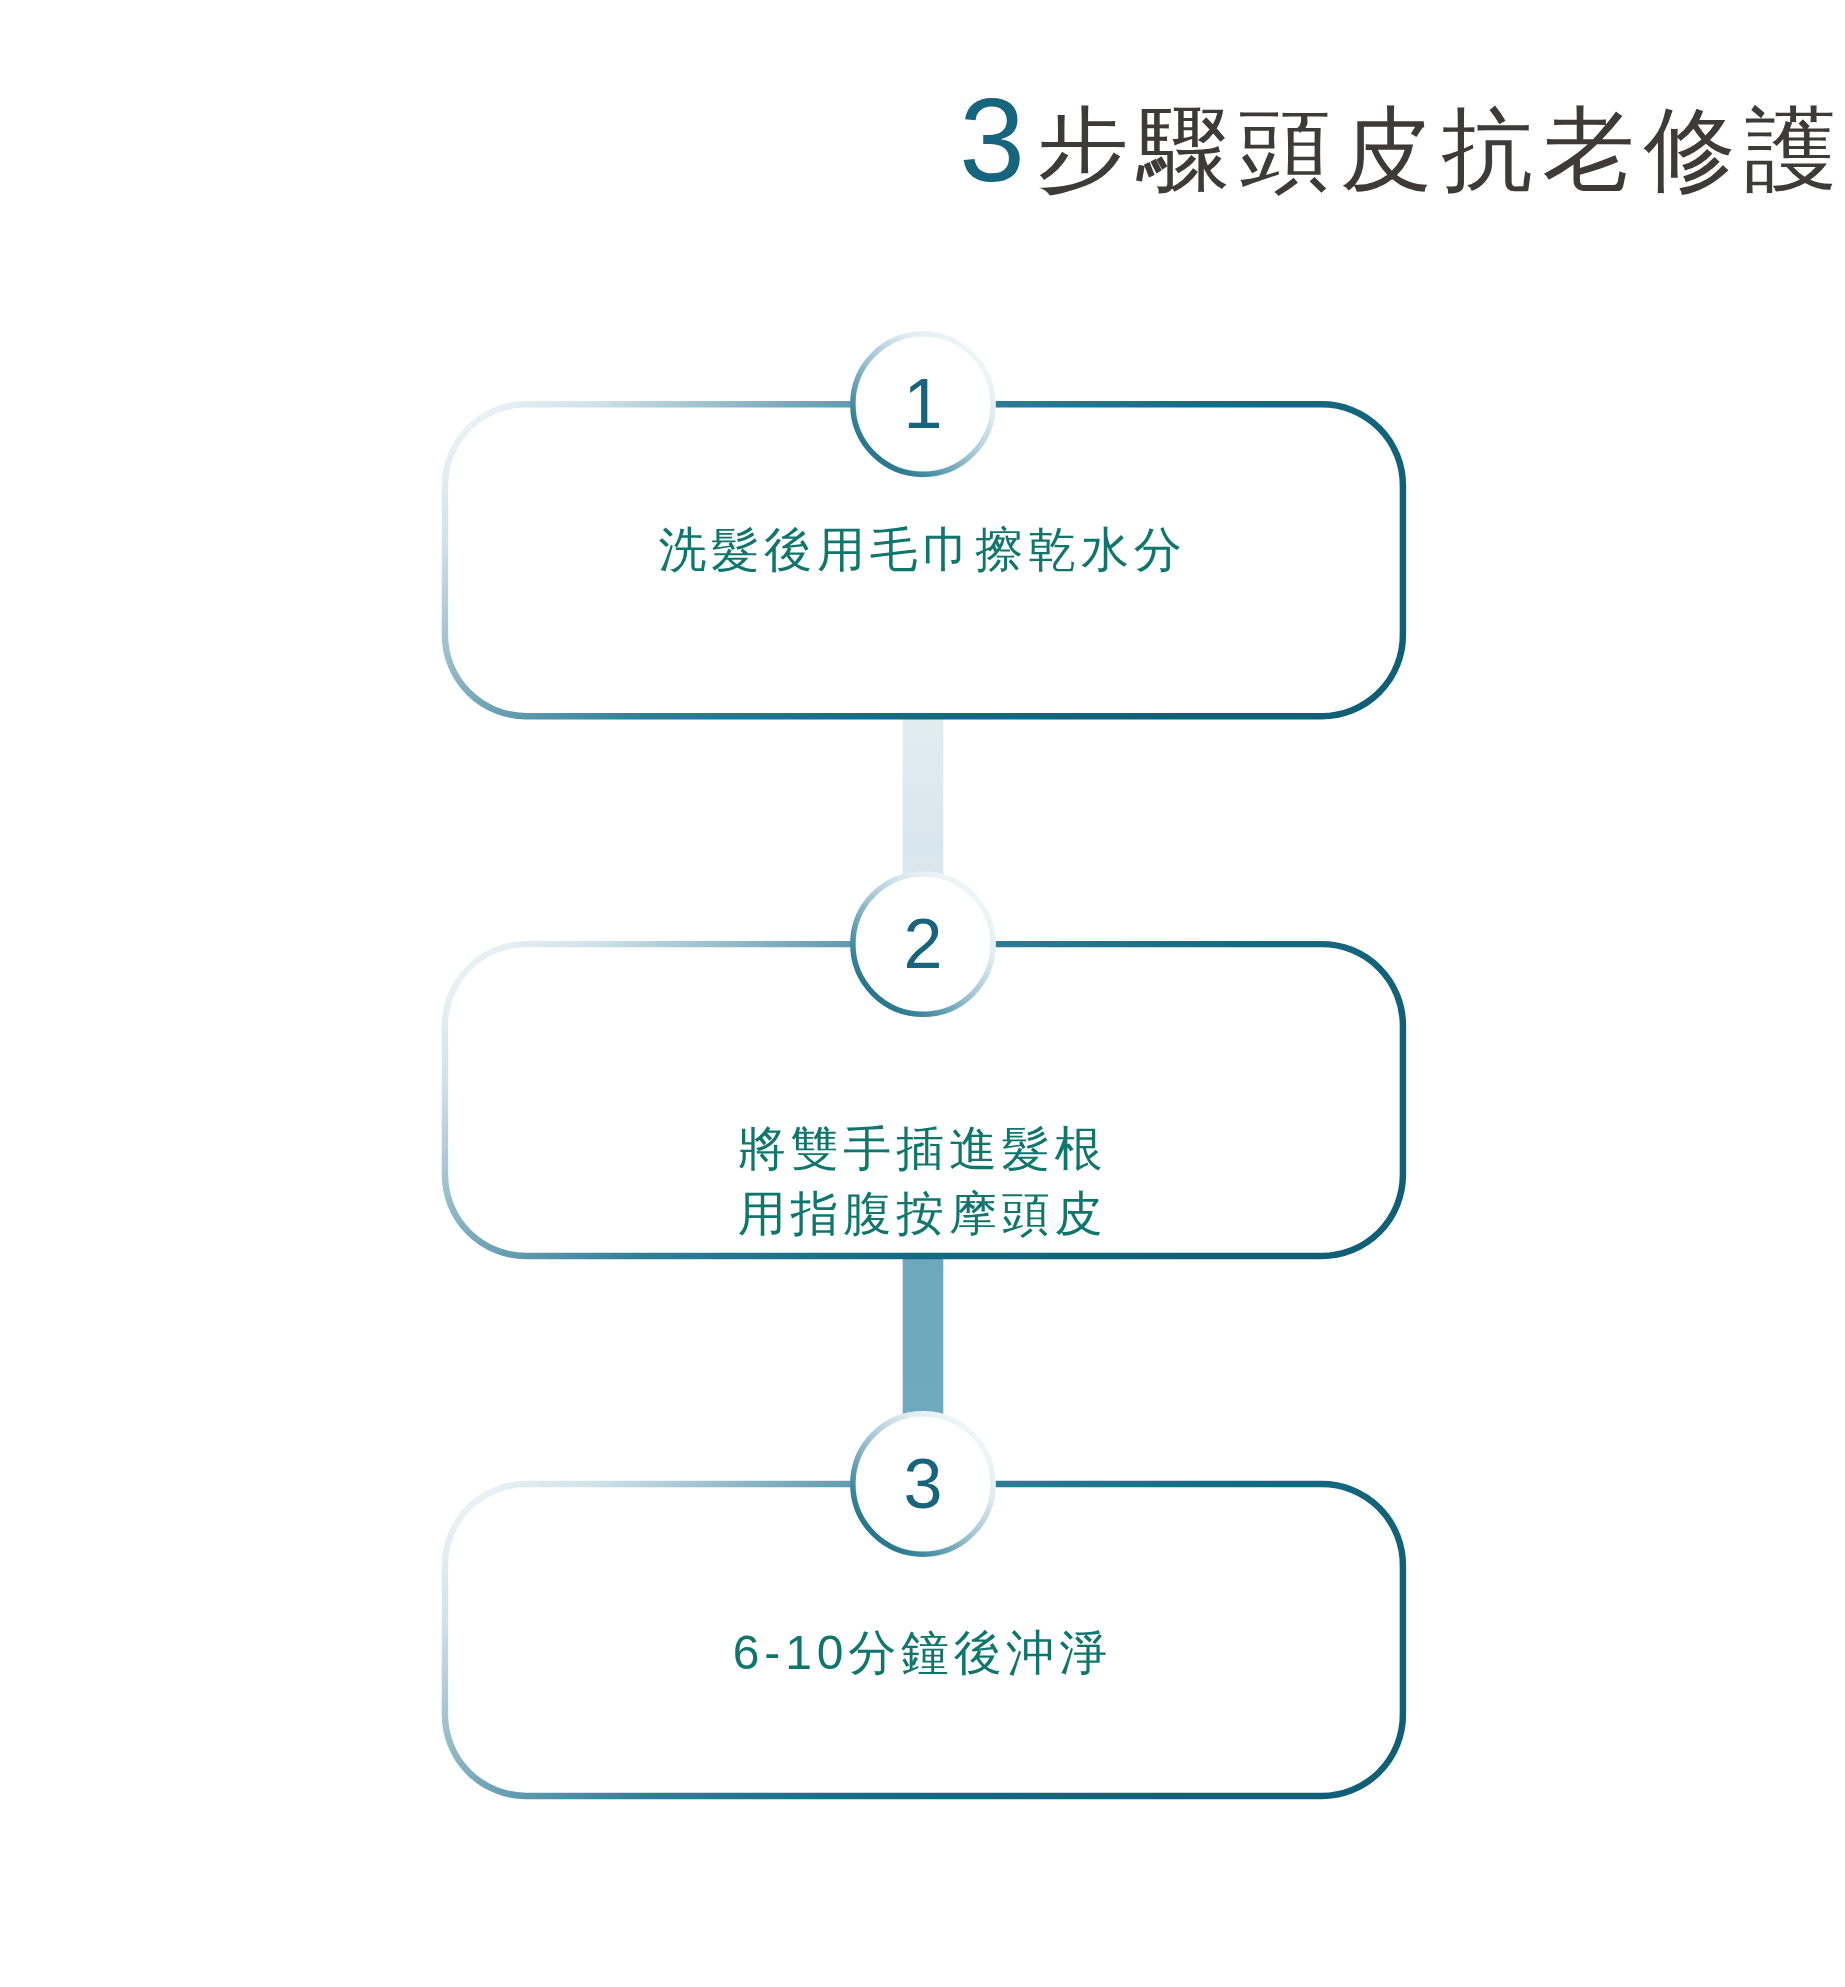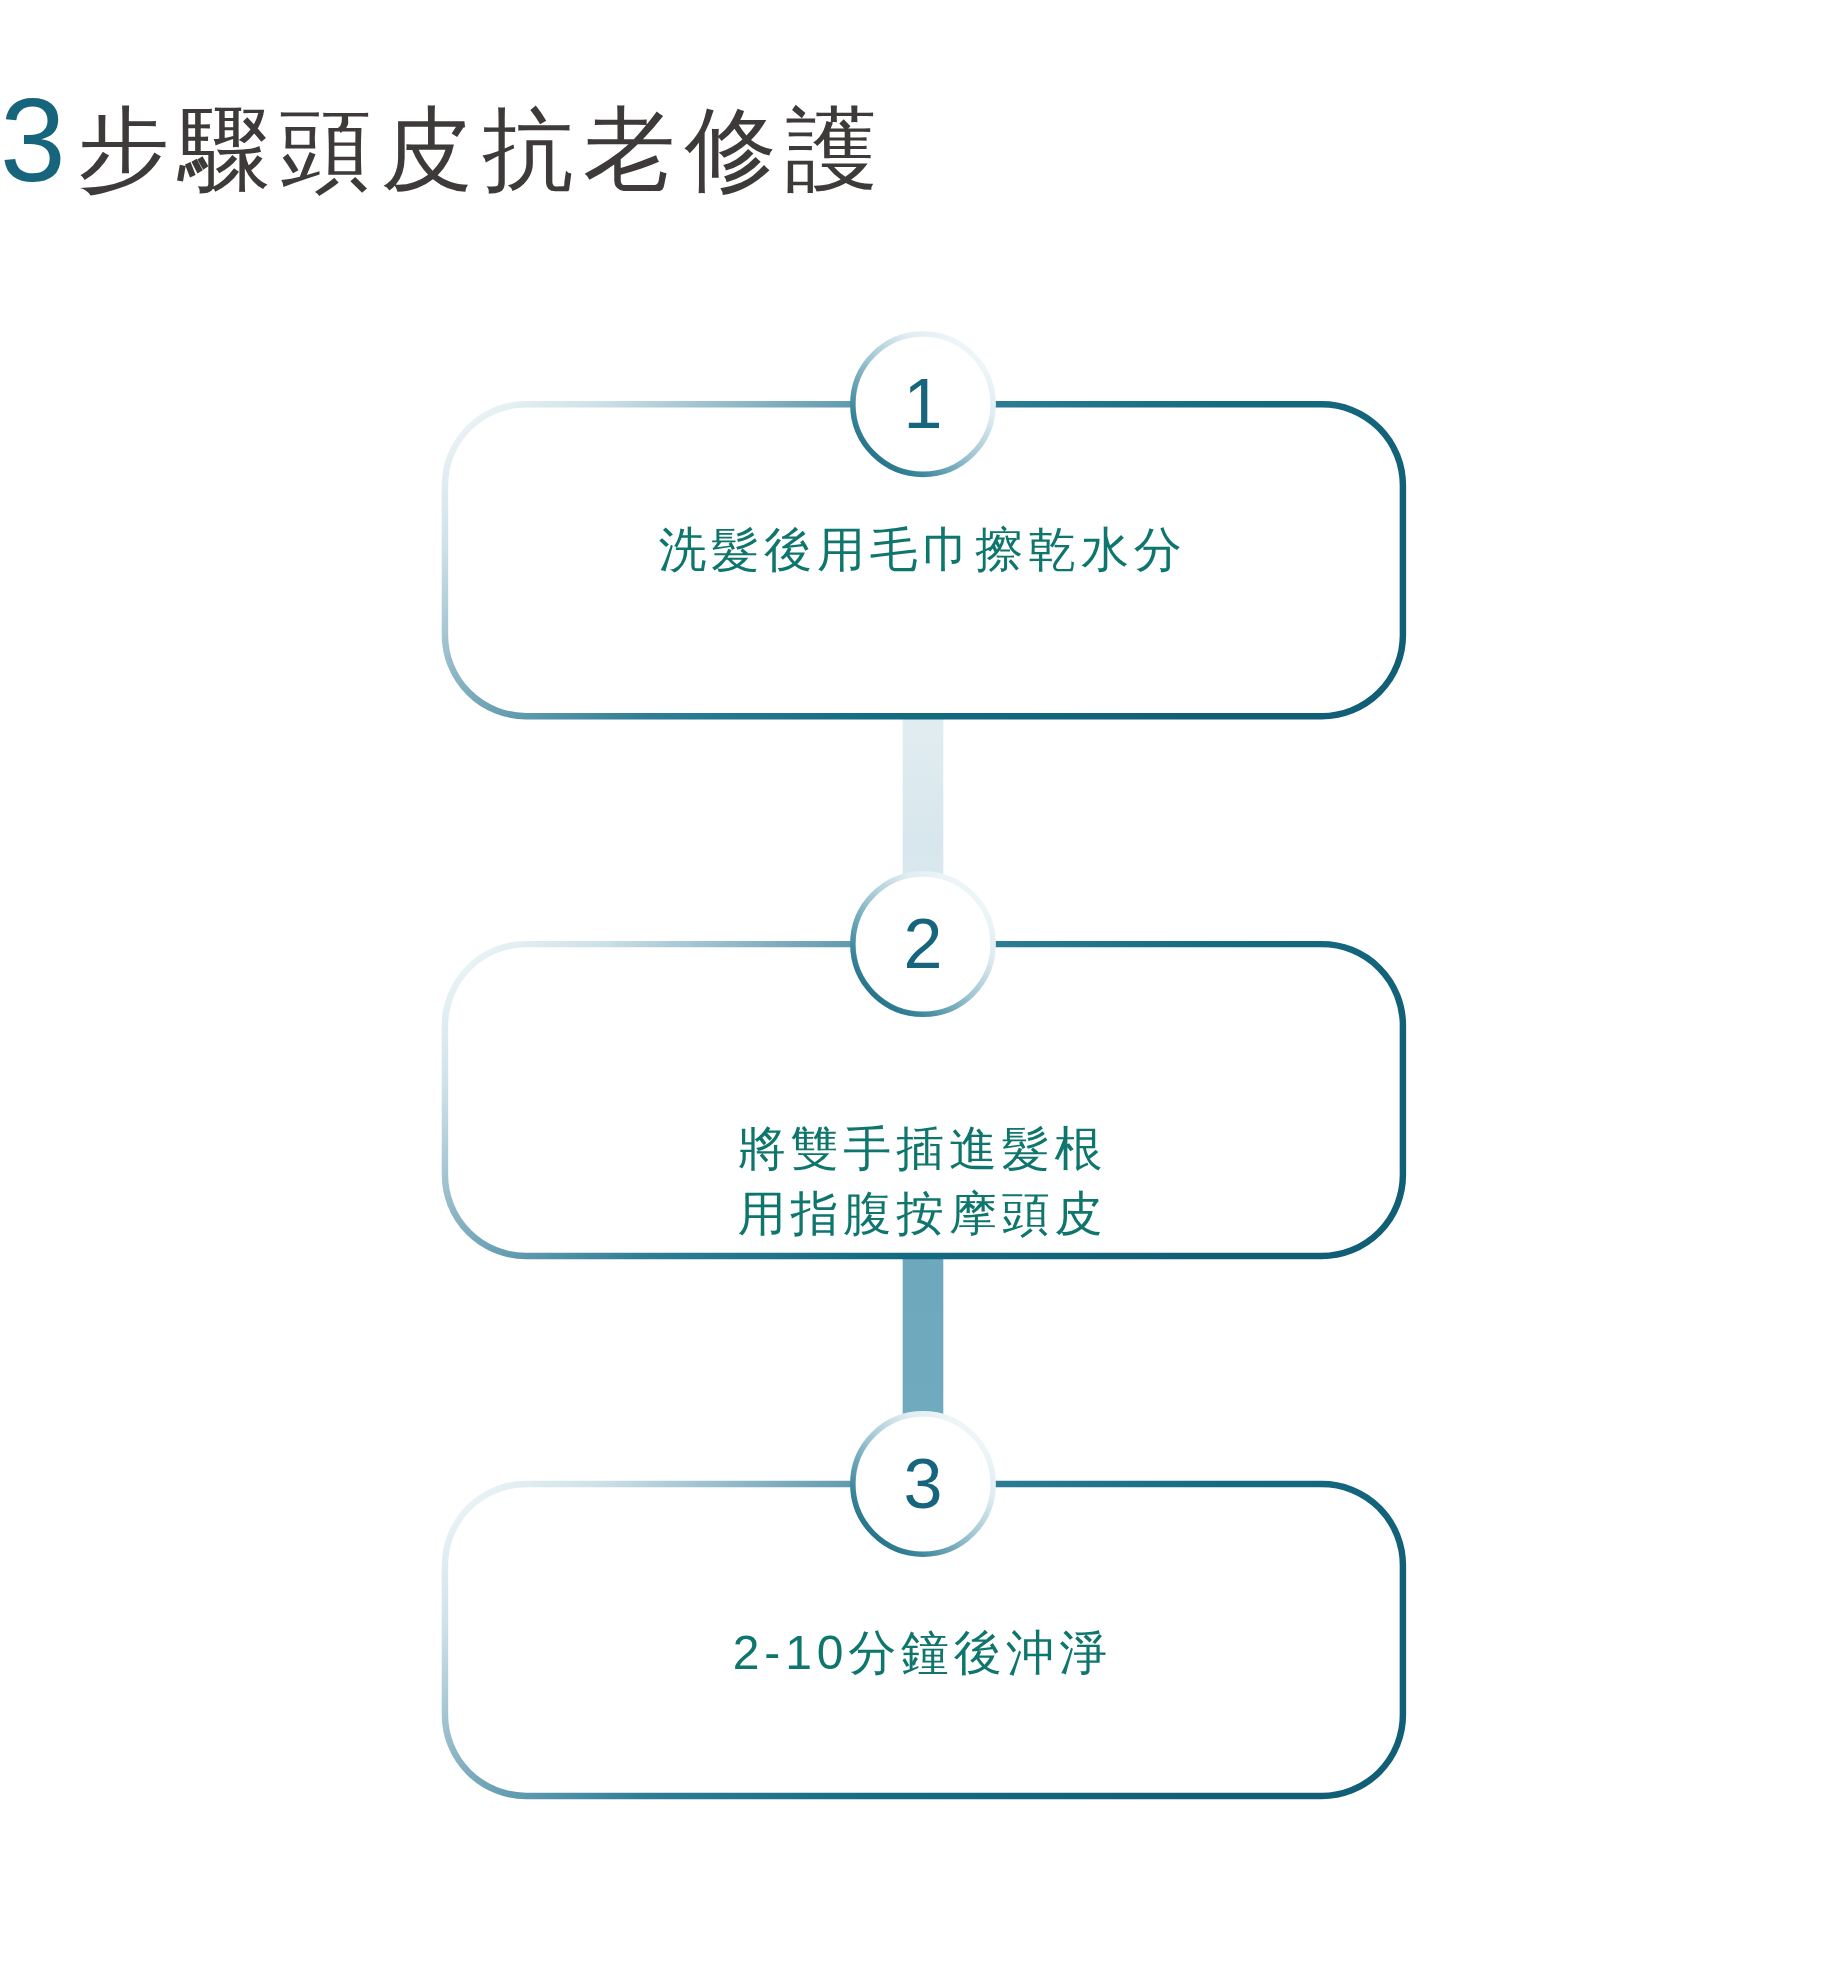--- a/index.html
+++ b/index.html
@@ -20,21 +20,21 @@
     height: 1987px;
     background: #ffffff;
   }
 
   
   .title-block {
     position: absolute;
     left: 0;
     top: 72px;
     width: 1846px;
-    text-align: left;
+    text-align: right;
     white-space: nowrap;
   }
   .title-num {
     font-size: 118px;
     font-weight: 400;
     color: #16657d;
     letter-spacing: 0.02em;
     vertical-align: baseline;
   }
   .title-text {
@@ -176,17 +176,17 @@
   <div class="step-text" id="step-1-text">
     <span class="line">洗髮後用毛巾擦乾水分</span>
   </div>
 
   <div class="step-text" id="step-2-text">
     <span class="line">將雙手插進髮根</span>
     <span class="line">用指腹按摩頭皮</span>
   </div>
 
   <div class="step-text" id="step-3-text">
-    <span class="line">2-10分鐘後沖淨</span>
+    <span class="line">6-10分鐘後沖淨</span>
   </div>
 
 </div>
 
 
 </body></html>

